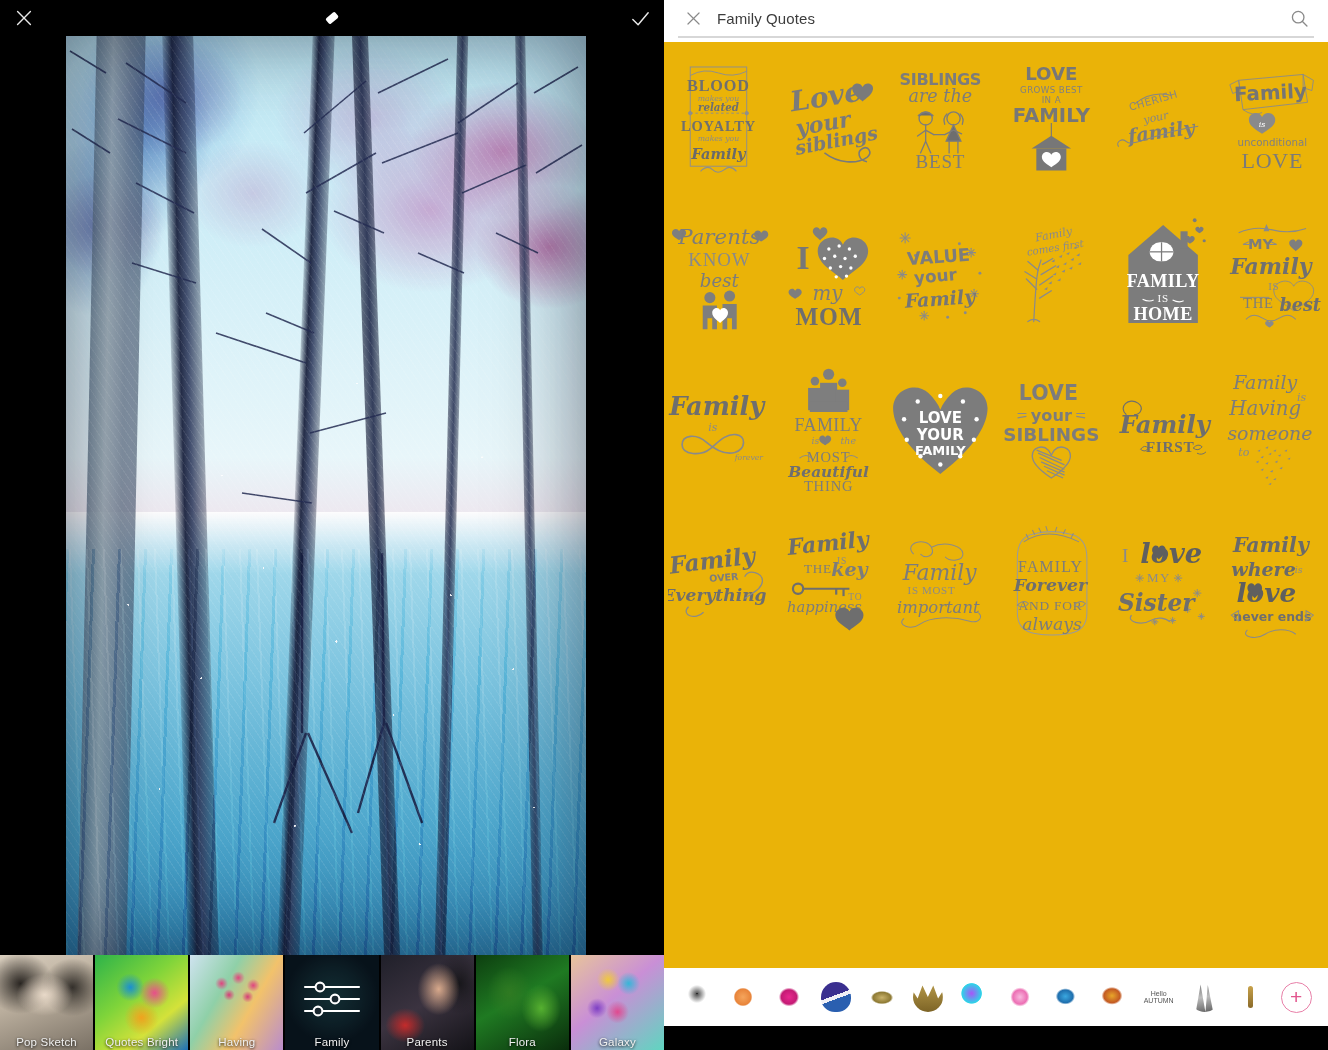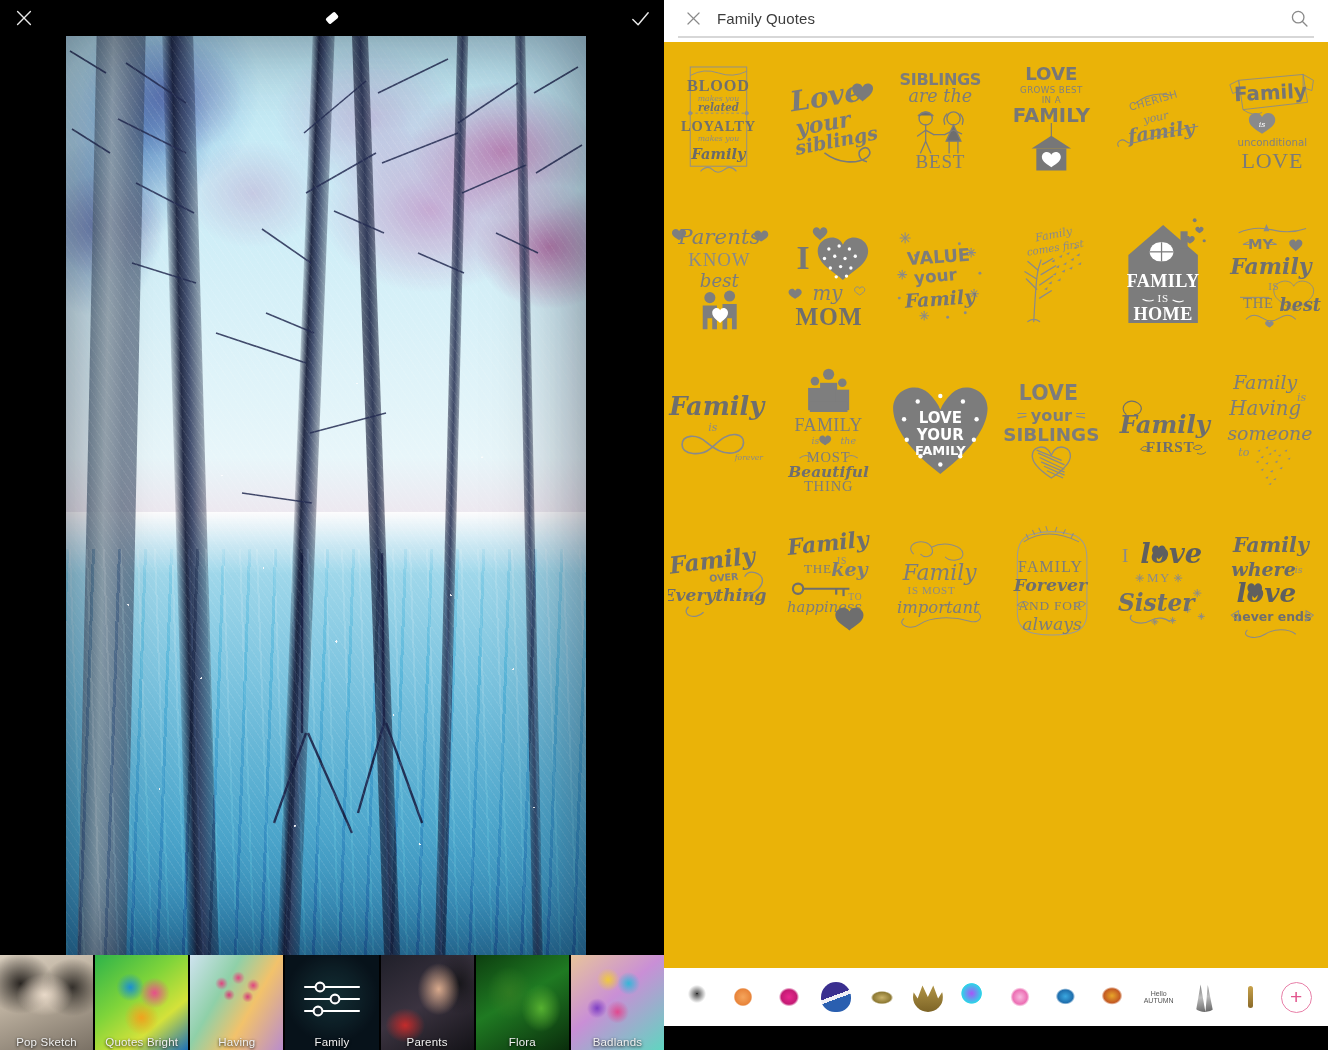--- a/index.html
+++ b/index.html
@@ -297,21 +297,21 @@
       <div class="filter-item" id="f5">
         <div class="filter-thumb"></div>
         <div class="filter-label">Parents</div>
       </div>
       <div class="filter-item" id="f6">
         <div class="filter-thumb"></div>
         <div class="filter-label">Flora</div>
       </div>
       <div class="filter-item" id="f7">
         <div class="filter-thumb"></div>
-        <div class="filter-label">Badlands</div>
+        <div class="filter-label">Galaxy</div>
       </div>
     </div>
   </div>
 
   <div id="sticker-panel">
 
     <div id="sp-header">
       <div id="sp-close">
         <svg width="19" height="19" viewBox="0 0 24 24" fill="none" stroke="#8a8a8a" stroke-width="1.5" stroke-linecap="round">
           <line x1="5" y1="5" x2="19" y2="19"></line>

